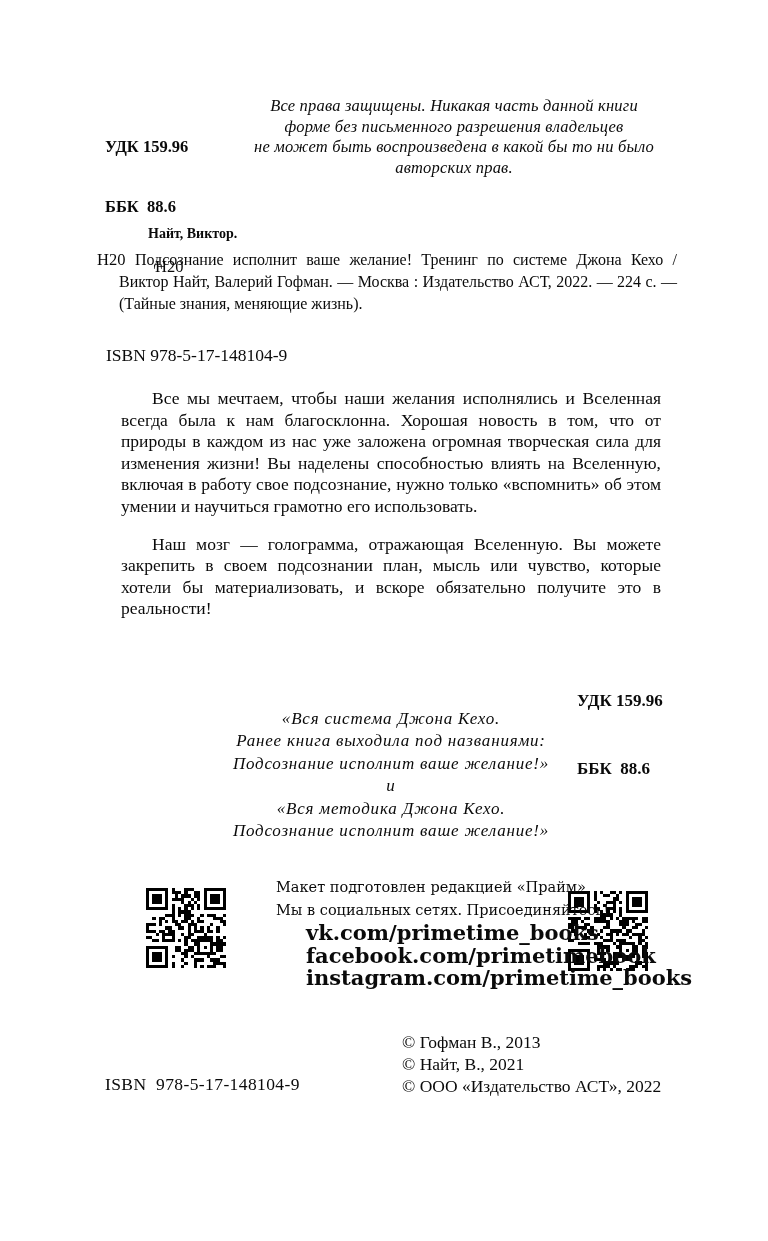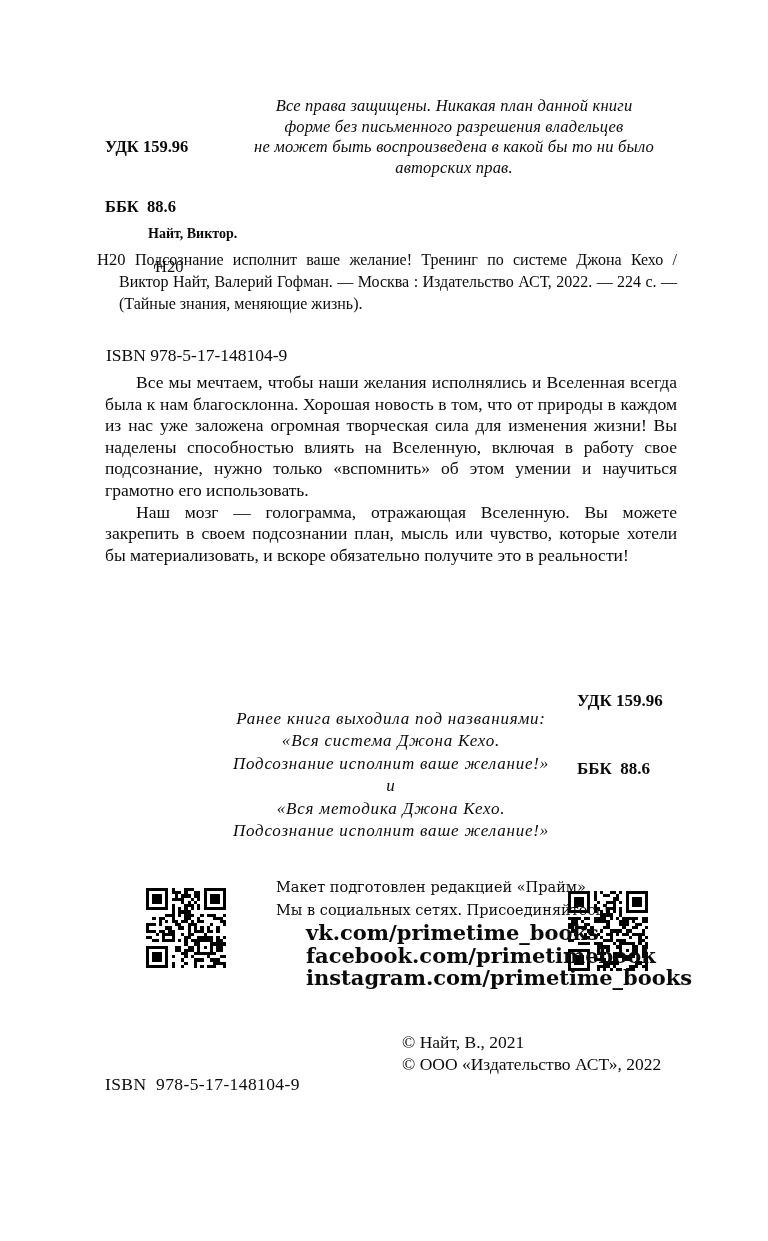--- a/index.html
+++ b/index.html
@@ -18,21 +18,21 @@
   
   .author{position:absolute;left:148px;top:226px;font-weight:bold;font-size:14px;}
   .entry-code{position:absolute;left:97px;top:250px;font-size:16.5px;}
   .desc{position:absolute;left:119px;top:249px;width:558px;text-align:justify;
         text-indent:16px;font-size:16px;line-height:22px;}
   .isbn1{position:absolute;left:106px;top:345px;font-size:17.5px;}
 
   
   .annot{position:absolute;left:105px;top:372px;width:572px;text-align:justify;
          font-size:17.5px;line-height:21.6px;}
-  .annot p{margin:0;text-indent:31px;}
+  .annot p{margin:16px;text-indent:31px;}
 
   
   .cls{position:absolute;left:577px;top:645px;font-weight:bold;font-size:17px;
        line-height:22.5px;white-space:pre-wrap;}
 
   
   .former{position:absolute;left:105px;top:708px;width:572px;text-align:center;
           font-style:italic;font-size:17px;line-height:22.4px;letter-spacing:0.8px;}
 
   
@@ -53,21 +53,21 @@
 
 <div class="page">
 
   <div class="hdr-codes">
     <div>УДК 159.96</div>
     <div>ББК  88.6</div>
     <div class="sign">Н20</div>
   </div>
 
   <div class="rights">
-    <div>Все права защищены. Никакая план данной книги</div>
+    <div>Все права защищены. Никакая часть данной книги</div>
     <div>форме без письменного разрешения владельцев</div>
     <div>не может быть воспроизведена в какой бы то ни было</div>
     <div>авторских прав.</div>
   </div>
 
   <div class="author">Найт, Виктор.</div>
   <div class="entry-code">Н20</div>
   <div class="desc">Подсознание исполнит ваше желание! Тренинг по системе Джона Кехо / Виктор Найт, Валерий Гофман. — Москва : Издательство АСТ, 2022. — 224 с. — (Тайные знания, меняющие жизнь).</div>
   <div class="isbn1">ISBN 978-5-17-148104-9</div>
 
@@ -75,22 +75,22 @@
     <p>Все мы мечтаем, чтобы наши желания исполнялись и Вселенная всегда была к нам благосклонна. Хорошая новость в том, что от природы в каждом из нас уже заложена огромная творческая сила для изменения жизни! Вы наделены способностью влиять на Вселенную, включая в работу свое подсознание, нужно только «вспомнить» об этом умении и научиться грамотно его использовать.</p>
     <p>Наш мозг — голограмма, отражающая Вселенную. Вы можете закрепить в своем подсознании план, мысль или чувство, которые хотели бы материализовать, и вскоре обязательно получите это в реальности!</p>
   </div>
 
   <div class="cls">
     <div>УДК 159.96</div>
     <div>ББК  88.6</div>
   </div>
 
   <div class="former">
+    <div>«Вся система Джона Кехо.</div>
     <div>Ранее книга выходила под названиями:</div>
-    <div>«Вся система Джона Кехо.</div>
     <div>Подсознание исполнит ваше желание!»</div>
     <div>и</div>
     <div>«Вся методика Джона Кехо.</div>
     <div>Подсознание исполнит ваше желание!»</div>
   </div>
 
   <div class="qr qr-left"><svg viewBox="0 0 25 25" width="80" height="80" shape-rendering="crispEdges" fill="#000" xmlns="http://www.w3.org/2000/svg">
         <rect x="0" y="0" width="1" height="1"></rect>
         <rect x="1" y="0" width="1" height="1"></rect>
         <rect x="2" y="0" width="1" height="1"></rect>
@@ -734,17 +734,18 @@
     <div class="pub-line">Мы в социальных сетях. Присоединяйтесь!</div>
     <div class="pub-links">
       <div>vk.com/primetime_books</div>
       <div>facebook.com/primetimebook</div>
       <div>instagram.com/primetime_books</div>
     </div>
   </div>
 
   <div class="f-isbn">ISBN  978-5-17-148104-9</div>
   <div class="copy">
+    <div>© Гофман В., 2013</div>
     <div>© Найт, В., 2021</div>
     <div>© ООО «Издательство АСТ», 2022</div>
   </div>
 
 </div>
 
 </body></html>

